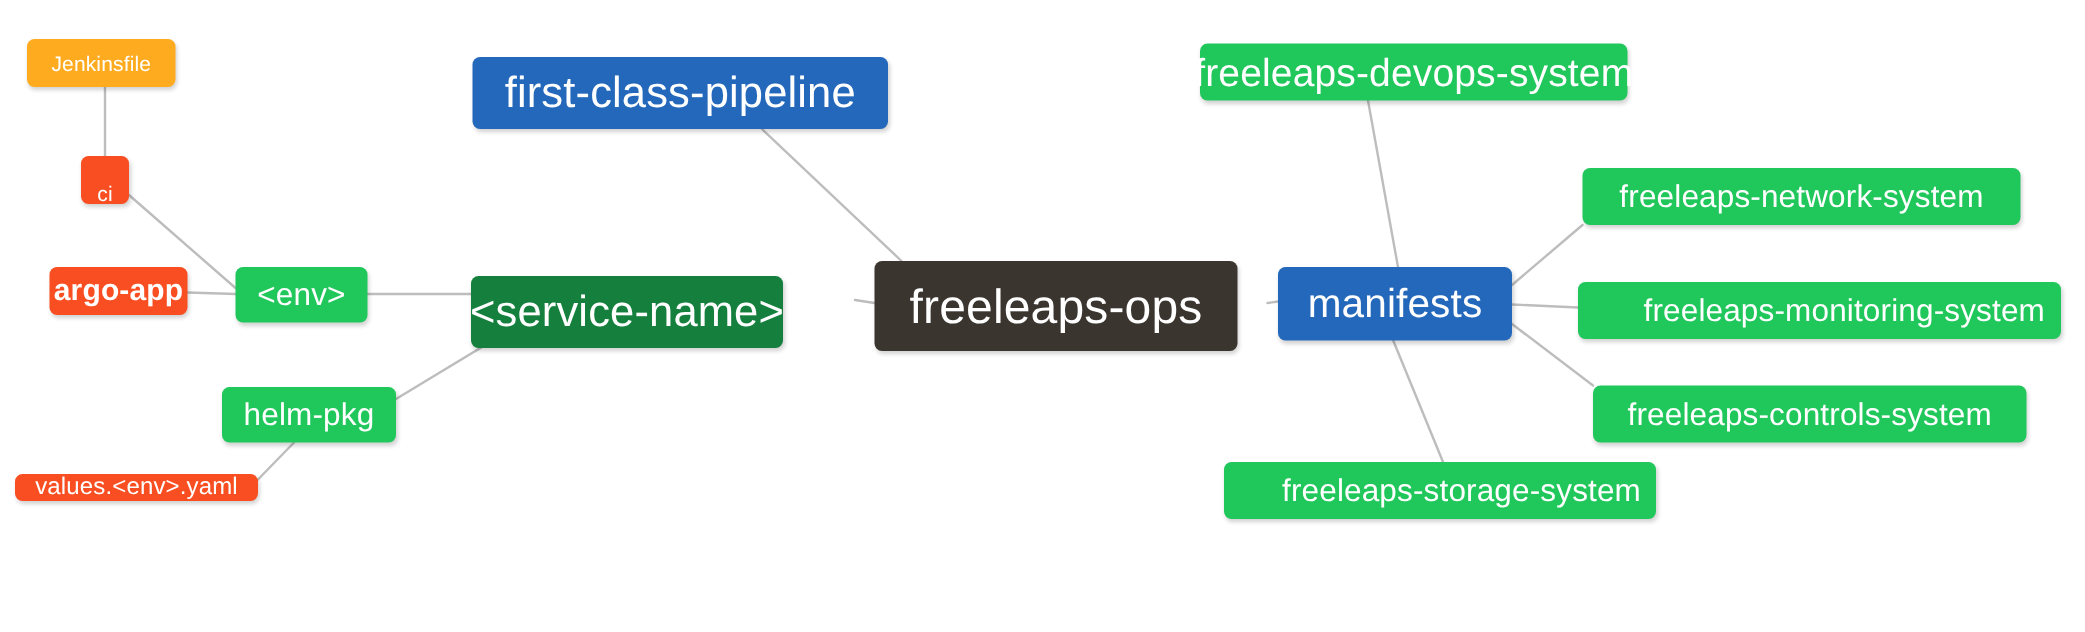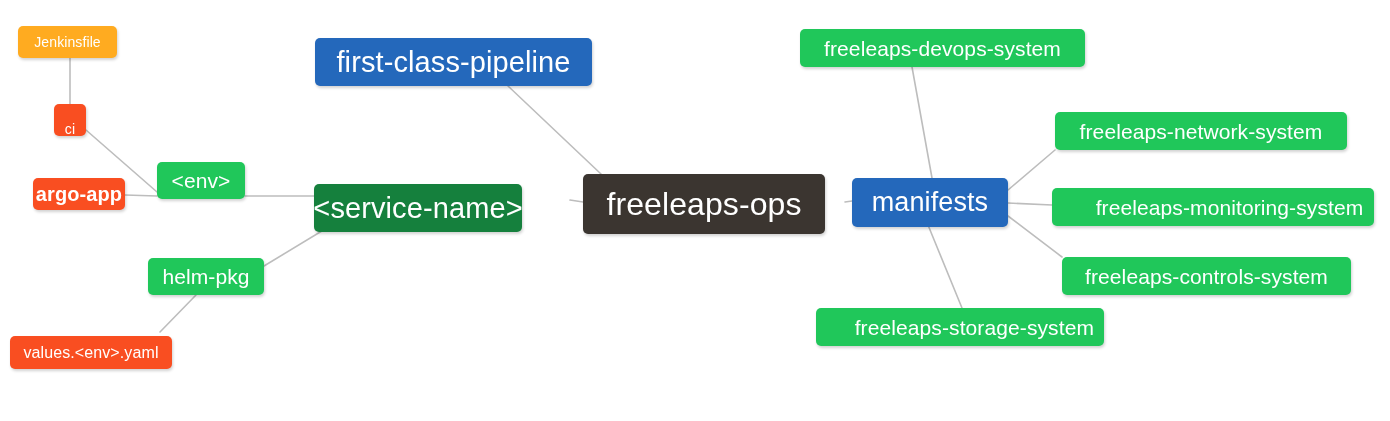--- a/index.html
+++ b/index.html
@@ -69,42 +69,42 @@
   <div id="node-layer">
       <div class="node" style="left: 18px; top: 26px; width: 99px; height: 32px; background: rgb(255, 171, 32); font-size: 14px;">
         <span class="node-label">Jenkinsfile</span>
       </div>
       <div class="node" style="left: 54px; top: 104px; width: 32px; height: 32px; background: rgb(249, 78, 33); font-size: 14px; align-items: flex-end;">
         <span class="node-label">ci</span>
       </div>
       <div class="node" style="left: 33px; top: 178px; width: 92px; height: 32px; background: rgb(249, 78, 33); font-size: 20px; font-weight: bold;">
         <span class="node-label">argo-app</span>
       </div>
-      <div class="node" style="left: 157px; top: 162px; width: 88px; height: 37px; background: rgb(32, 199, 90); font-size: 21px;">
+      <div class="node" style="left: 157px; top: 178px; width: 88px; height: 37px; background: rgb(32, 199, 90); font-size: 21px;">
         <span class="node-label">&lt;env&gt;</span>
       </div>
       <div class="node" style="left: 148px; top: 258px; width: 116px; height: 37px; background: rgb(32, 199, 90); font-size: 21px;">
         <span class="node-label">helm-pkg</span>
       </div>
-      <div class="node" style="left: 10px; top: 336px; width: 162px; height: 33px; background: rgb(249, 78, 33); font-size: 16px; align-items: center;">
+      <div class="node" style="left: 10px; top: 316px; width: 162px; height: 18px; background: rgb(249, 78, 33); font-size: 16px; align-items: center;">
         <span class="node-label">values.&lt;env&gt;.yaml</span>
       </div>
       <div class="node" style="left: 315px; top: 38px; width: 277px; height: 48px; background: rgb(36, 104, 187); font-size: 29px;">
         <span class="node-label">first-class-pipeline</span>
       </div>
       <div class="node" style="left: 314px; top: 184px; width: 208px; height: 48px; background: #15803d; font-size: 29px;">
         <span class="node-label">&lt;service-name&gt;</span>
       </div>
       <div class="node" style="left: 583px; top: 174px; width: 242px; height: 60px; background: rgb(59, 53, 48); font-size: 32px;">
         <span class="node-label">freeleaps-ops</span>
       </div>
       <div class="node" style="left: 852px; top: 178px; width: 156px; height: 49px; background: rgb(36, 104, 187); font-size: 27px;">
         <span class="node-label">manifests</span>
       </div>
-      <div class="node" style="left: 800px; top: 29px; width: 285px; height: 38px; background: rgb(32, 199, 90); font-size: 21px;">
+      <div class="node" style="left: 800px; top: 29px; width: 285px; height: 38px; background: rgb(32, 199, 90); font-size: 26px;">
         <span class="node-label">freeleaps-devops-system</span>
       </div>
       <div class="node" style="left: 1055px; top: 112px; width: 292px; height: 38px; background: rgb(32, 199, 90); font-size: 21px;">
         <span class="node-label">freeleaps-network-system</span>
       </div>
       <div class="node" style="left: 1052px; top: 188px; width: 322px; height: 38px; background: rgb(32, 199, 90); font-size: 21px; padding-left: 43px;">
         <span class="node-label">freeleaps-monitoring-system</span>
       </div>
       <div class="node" style="left: 1062px; top: 257px; width: 289px; height: 38px; background: rgb(32, 199, 90); font-size: 21px;">
         <span class="node-label">freeleaps-controls-system</span>

